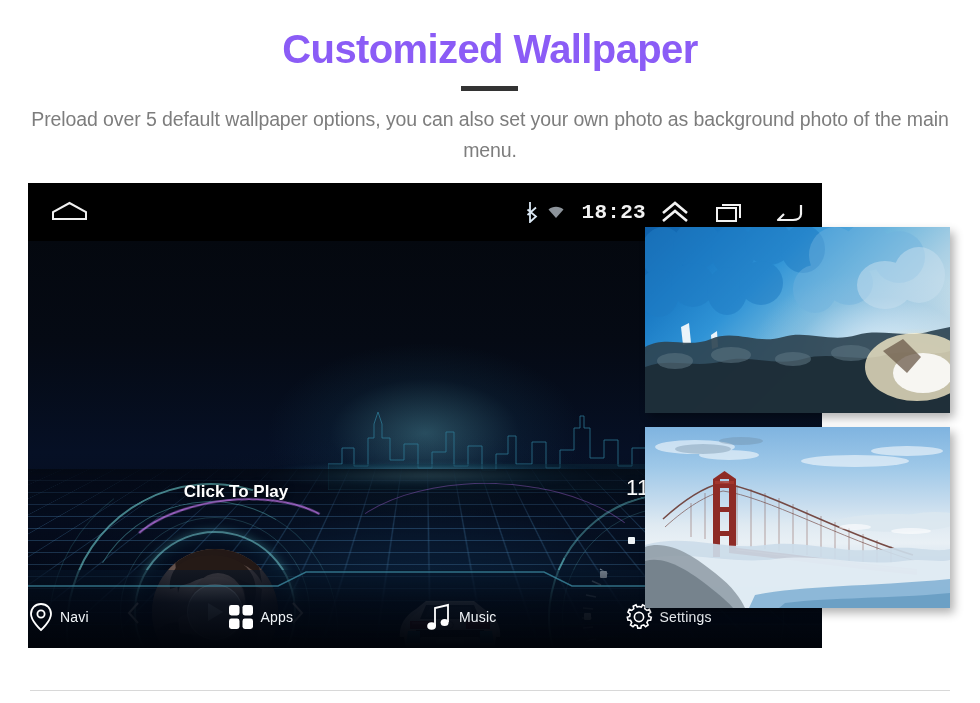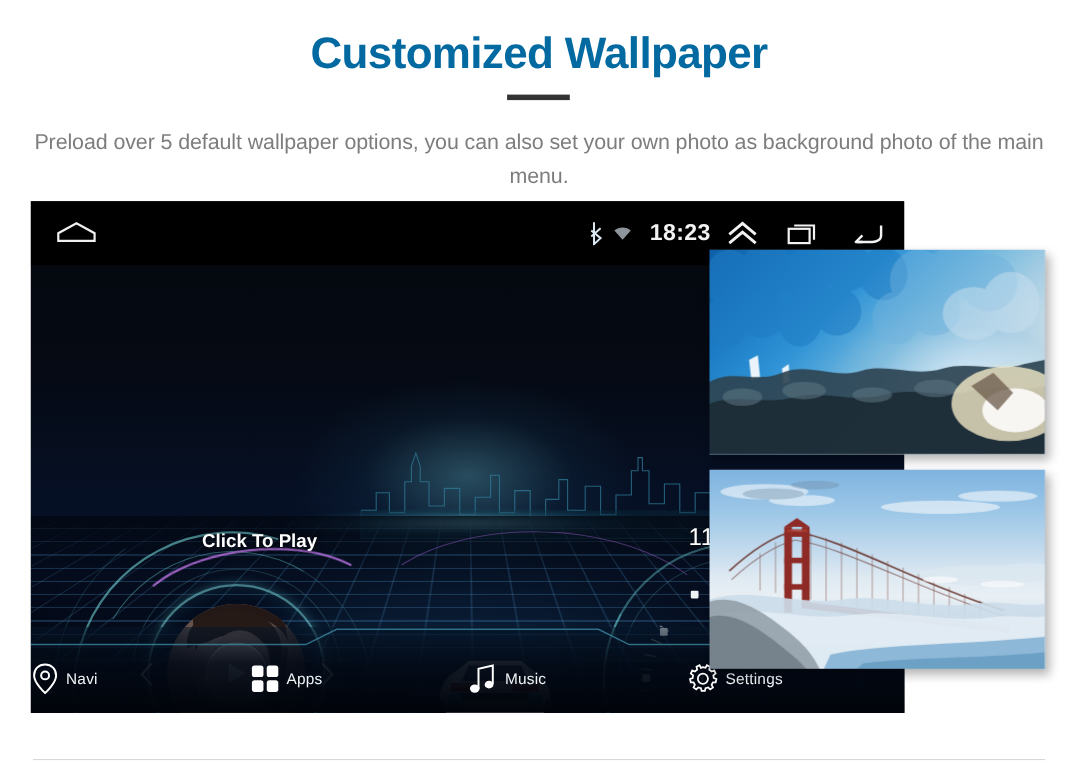--- a/index.html
+++ b/index.html
@@ -13,29 +13,29 @@
   }
 
   #page { position: relative; width: 980px; height: 703px; background: #fff; }
 
   
   .page-title {
     position: absolute; left: 0; top: 24px; width: 980px;
     text-align: center;
     font-family: "Liberation Sans Narrow", "Liberation Sans", sans-serif;
     font-size: 40px; font-weight: bold; letter-spacing: -0.6px;
-    color: #0369a1;
+    color: #8b5cf6;
     line-height: 50px;
   }
   .title-rule {
     position: absolute; left: 461px; top: 86px;
     width: 57px; height: 5px; background: #333333;
   }
   .page-subtitle {
-    position: absolute; left: 30px; top: 114px; width: 920px;
+    position: absolute; left: 30px; top: 104px; width: 920px;
     text-align: center;
     font-size: 19.5px; color: #7d7d7d; line-height: 31px;
     letter-spacing: -0.1px;
   }
 
   
   .head-unit {
     position: absolute; left: 28px; top: 183px;
     width: 794px; height: 465px;
     background: #000;
@@ -45,21 +45,21 @@
   
   .status-bar {
     position: absolute; left: 0; top: 0; width: 794px; height: 58px;
     background: #000; z-index: 30;
   }
   .sb-home {
     position: absolute; left: 23px; top: 18px; width: 37px; height: 20px;
   }
   .sb-right {
     position: absolute; right: 14px; top: 0; height: 58px;
-    display: flex; align-items: center; gap: 0px;
+    display: flex; align-items: center; gap: 0px; font-family: Liberation Mono, monospace;
   }
   .sb-ico { display: flex; align-items: center; justify-content: center; }
   .sb-bt { width: 22px; height: 24px; }
   .sb-wifi { width: 22px; height: 20px; margin-left: 2px; }
   .sb-clock {
     font-size: 21px; color: #f2f2f2; font-weight: bold;
     letter-spacing: 0.3px; margin: 0 12px 0 14px;
   }
   .sb-chev { width: 34px; height: 26px; margin-right: 22px; }
   .sb-recents { width: 32px; height: 26px; margin-right: 26px; }

